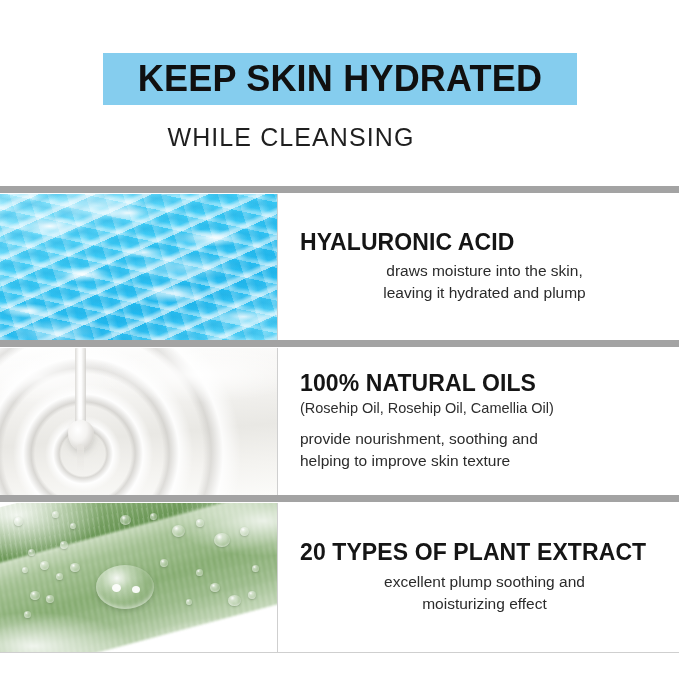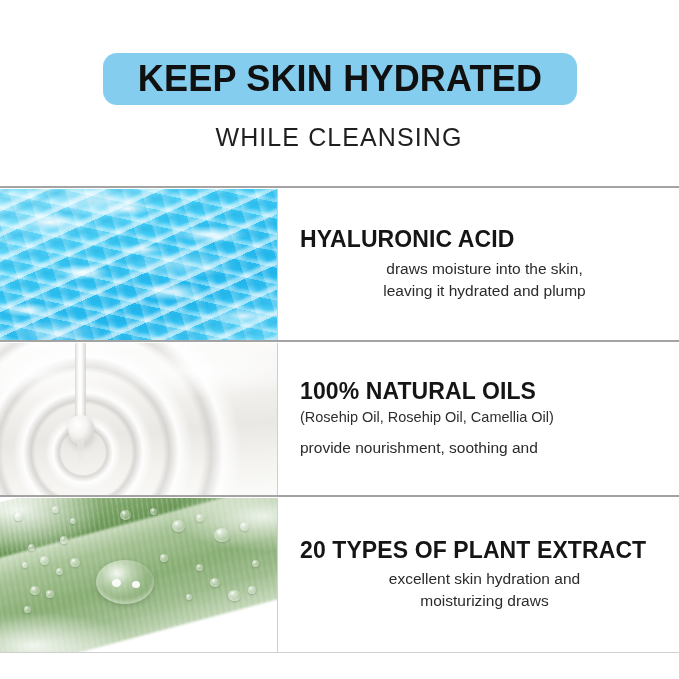--- a/index.html
+++ b/index.html
@@ -36,21 +36,20 @@
   .title-wrap {
     position: absolute;
     left: 103px;
     top: 53px;
     width: 474px;
     height: 52px;
     background: #85cdee;
     display: flex;
     align-items: center;
     justify-content: center;
-    border-radius: 14px;
   }
   .title-text {
     font-size: 36px;
     font-weight: bold;
     letter-spacing: 0.2px;
     color: #101010;
     line-height: 1;
     white-space: nowrap;
     font-family: "Liberation Sans", sans-serif;
   }
@@ -58,36 +57,35 @@
     position: absolute;
     left: 0;
     top: 124px;
     width: 582px;
     text-align: center;
     font-size: 25px;
     font-weight: normal;
     letter-spacing: 1.1px;
     color: #1f1f1f;
     line-height: 1.1;
-    margin-left: 48px;
   }
 
   
   .rows {
     position: absolute;
     left: 0;
     top: 186px;
     width: 679px;
     height: 466px;
   }
   .row {
     position: absolute;
     left: 0;
     width: 679px;
-    border-top: 2px solid #a3a3a3;
+    border-top: 7px solid #a3a3a3;
     box-sizing: border-box;
   }
   .row-1 { top: 0px;   height: 154px; }
   .row-2 { top: 154px; height: 155px; }
   .row-3 { top: 309px; height: 157px; }
 
   .row-bottom-line {
     position: absolute;
     left: 0;
     top: 466px;
@@ -366,20 +364,21 @@
           <div class="droplet"></div>
           <div class="droplet-tail"></div>
         </div>
       </div>
       <div class="vdivider"></div>
       <div class="copy oils">
         <p class="heading">100% NATURAL OILS</p>
         <p class="subnote">(Rosehip Oil, Rosehip Oil, Camellia Oil)</p>
         <p class="body-text">
           <span class="line">provide nourishment, soothing and</span>
+          <span class="line">helping to improve skin texture</span>
         </p>
       </div>
     </div>
 
     <div class="row row-3">
       <div class="media">
         <div class="art-leaf">
           <div class="blade"></div>
           <div class="blade2"></div>
           <div class="mist"></div>
@@ -413,22 +412,22 @@
           <div class="bigdrop">
             <span class="hl1"></span>
             <span class="hl2"></span>
           </div>
         </div>
       </div>
       <div class="vdivider"></div>
       <div class="copy tight">
         <p class="heading">20 TYPES OF PLANT EXTRACT</p>
         <p class="body-text">
-          <span class="line">excellent skin hydration and</span>
-          <span class="line">moisturizing draws</span>
+          <span class="line">excellent plump soothing and</span>
+          <span class="line">moisturizing effect</span>
         </p>
       </div>
     </div>
 
     <div class="row-bottom-line"></div>
   </div>
 
 </div>
 
 </body></html>

